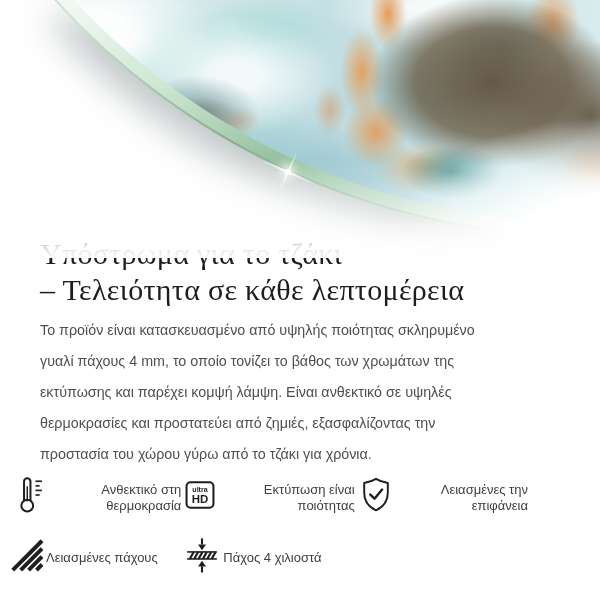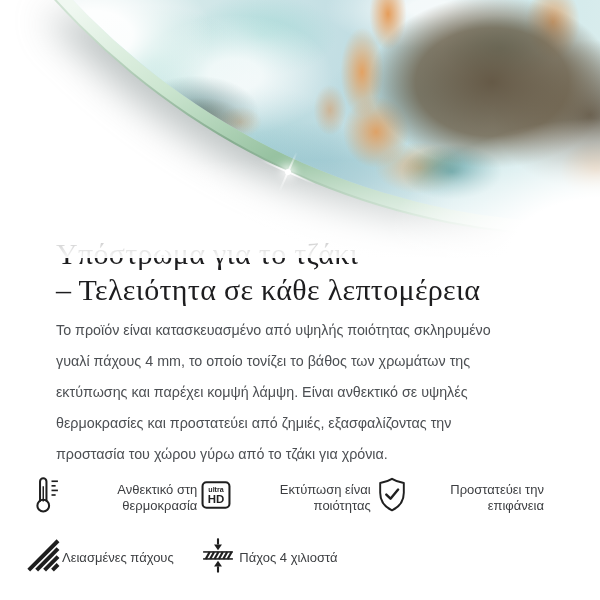--- a/index.html
+++ b/index.html
@@ -65,21 +65,21 @@
   .sparkle{position:absolute;left:256px;top:140px;width:64px;height:64px;z-index:5;}
   .sparkle .ray1{position:absolute;left:2px;top:31px;width:60px;height:2px;
     background:linear-gradient(90deg,rgba(255,255,255,0),rgba(255,255,255,.95) 45%,rgba(255,255,255,.95) 55%,rgba(255,255,255,0));
     transform:rotate(24deg);}
   .sparkle .ray2{position:absolute;left:10px;top:31px;width:44px;height:2px;
     background:linear-gradient(90deg,rgba(255,255,255,0),rgba(255,255,255,.9) 50%,rgba(255,255,255,0));
     transform:rotate(114deg);}
   .sparkle .core{position:absolute;left:29px;top:29px;width:6px;height:6px;border-radius:50%;
     background:#fff;box-shadow:0 0 10px 4px rgba(255,255,255,.9);}
   
-  .content{position:absolute;left:16px;top:236px;width:536px;}
+  .content{position:absolute;left:0;top:236px;width:536px;}
   .text-block{padding:0 40px;}
   h1{
     margin:0;font-family:"Liberation Serif","DejaVu Serif",serif;font-weight:400;
     font-size:30px;line-height:36px;color:#1d1d1f;letter-spacing:.3px;
   }
   h1 span{display:block;}
   .desc{
     margin:7px 0 0 0;max-width:522px;
     font-size:14.3px;line-height:31px;color:#4c4f53;
   }
@@ -149,21 +149,21 @@
         <div class="label">Εκτύπωση είναι ποιότητας</div>
       </div>
 
       <div class="feature">
         <div class="iconbox">
           <svg width="42" height="42" viewBox="0 0 48 48" class="icn">
             <path d="M24 5.5 C28 8 33 9.5 37.5 10.2 V21.5 C37.5 31.5 31.8 37.9 24 41.6 C16.2 37.9 10.5 31.5 10.5 21.5 V10.2 C15 9.5 20 8 24 5.5 Z" stroke-linejoin="round"></path>
             <polyline points="17.5,23.5 22.3,28.2 31,17.8" stroke-width="2.8" stroke-linecap="round" stroke-linejoin="round"></polyline>
           </svg>
         </div>
-        <div class="label">Προστατεύει την επιφάνεια</div>
+        <div class="label">Λειασμένες την επιφάνεια</div>
       </div>
 
 
       <div class="feature">
         <div class="iconbox">
           <svg width="38" height="38" viewBox="0 0 48 48">
             <g stroke="#1f1f1f" stroke-width="5" fill="none">
               <line x1="6" y1="43" x2="43" y2="6"></line>
               <line x1="16" y1="43" x2="43" y2="16"></line>
               <line x1="26" y1="43" x2="43" y2="26"></line>

